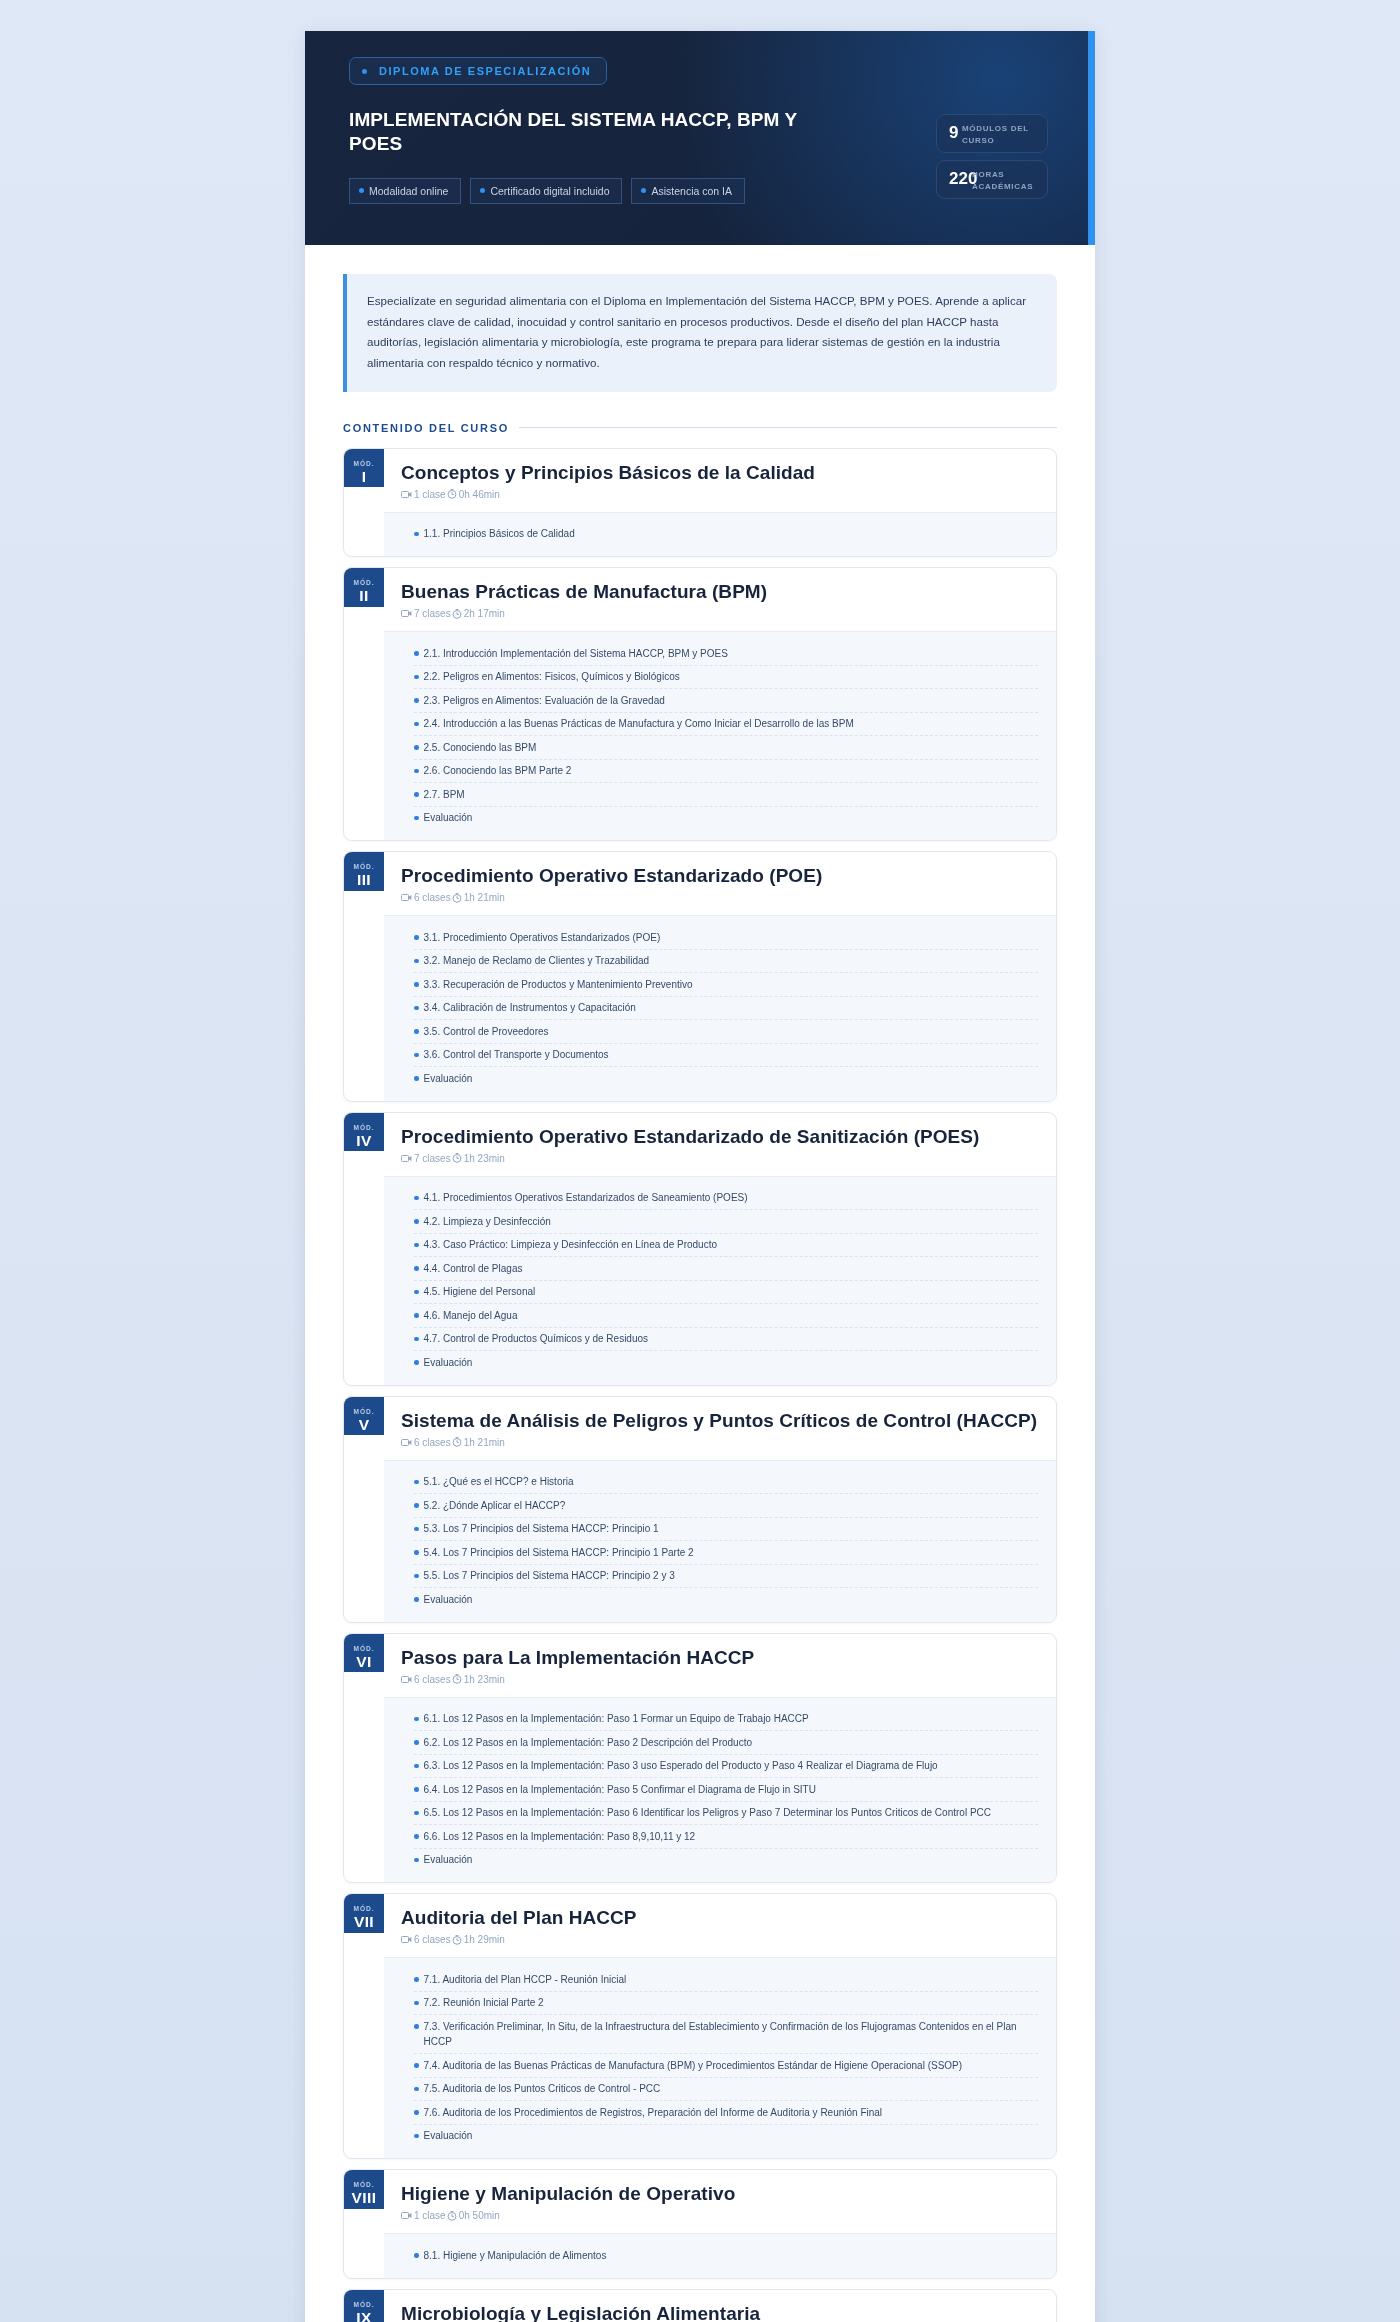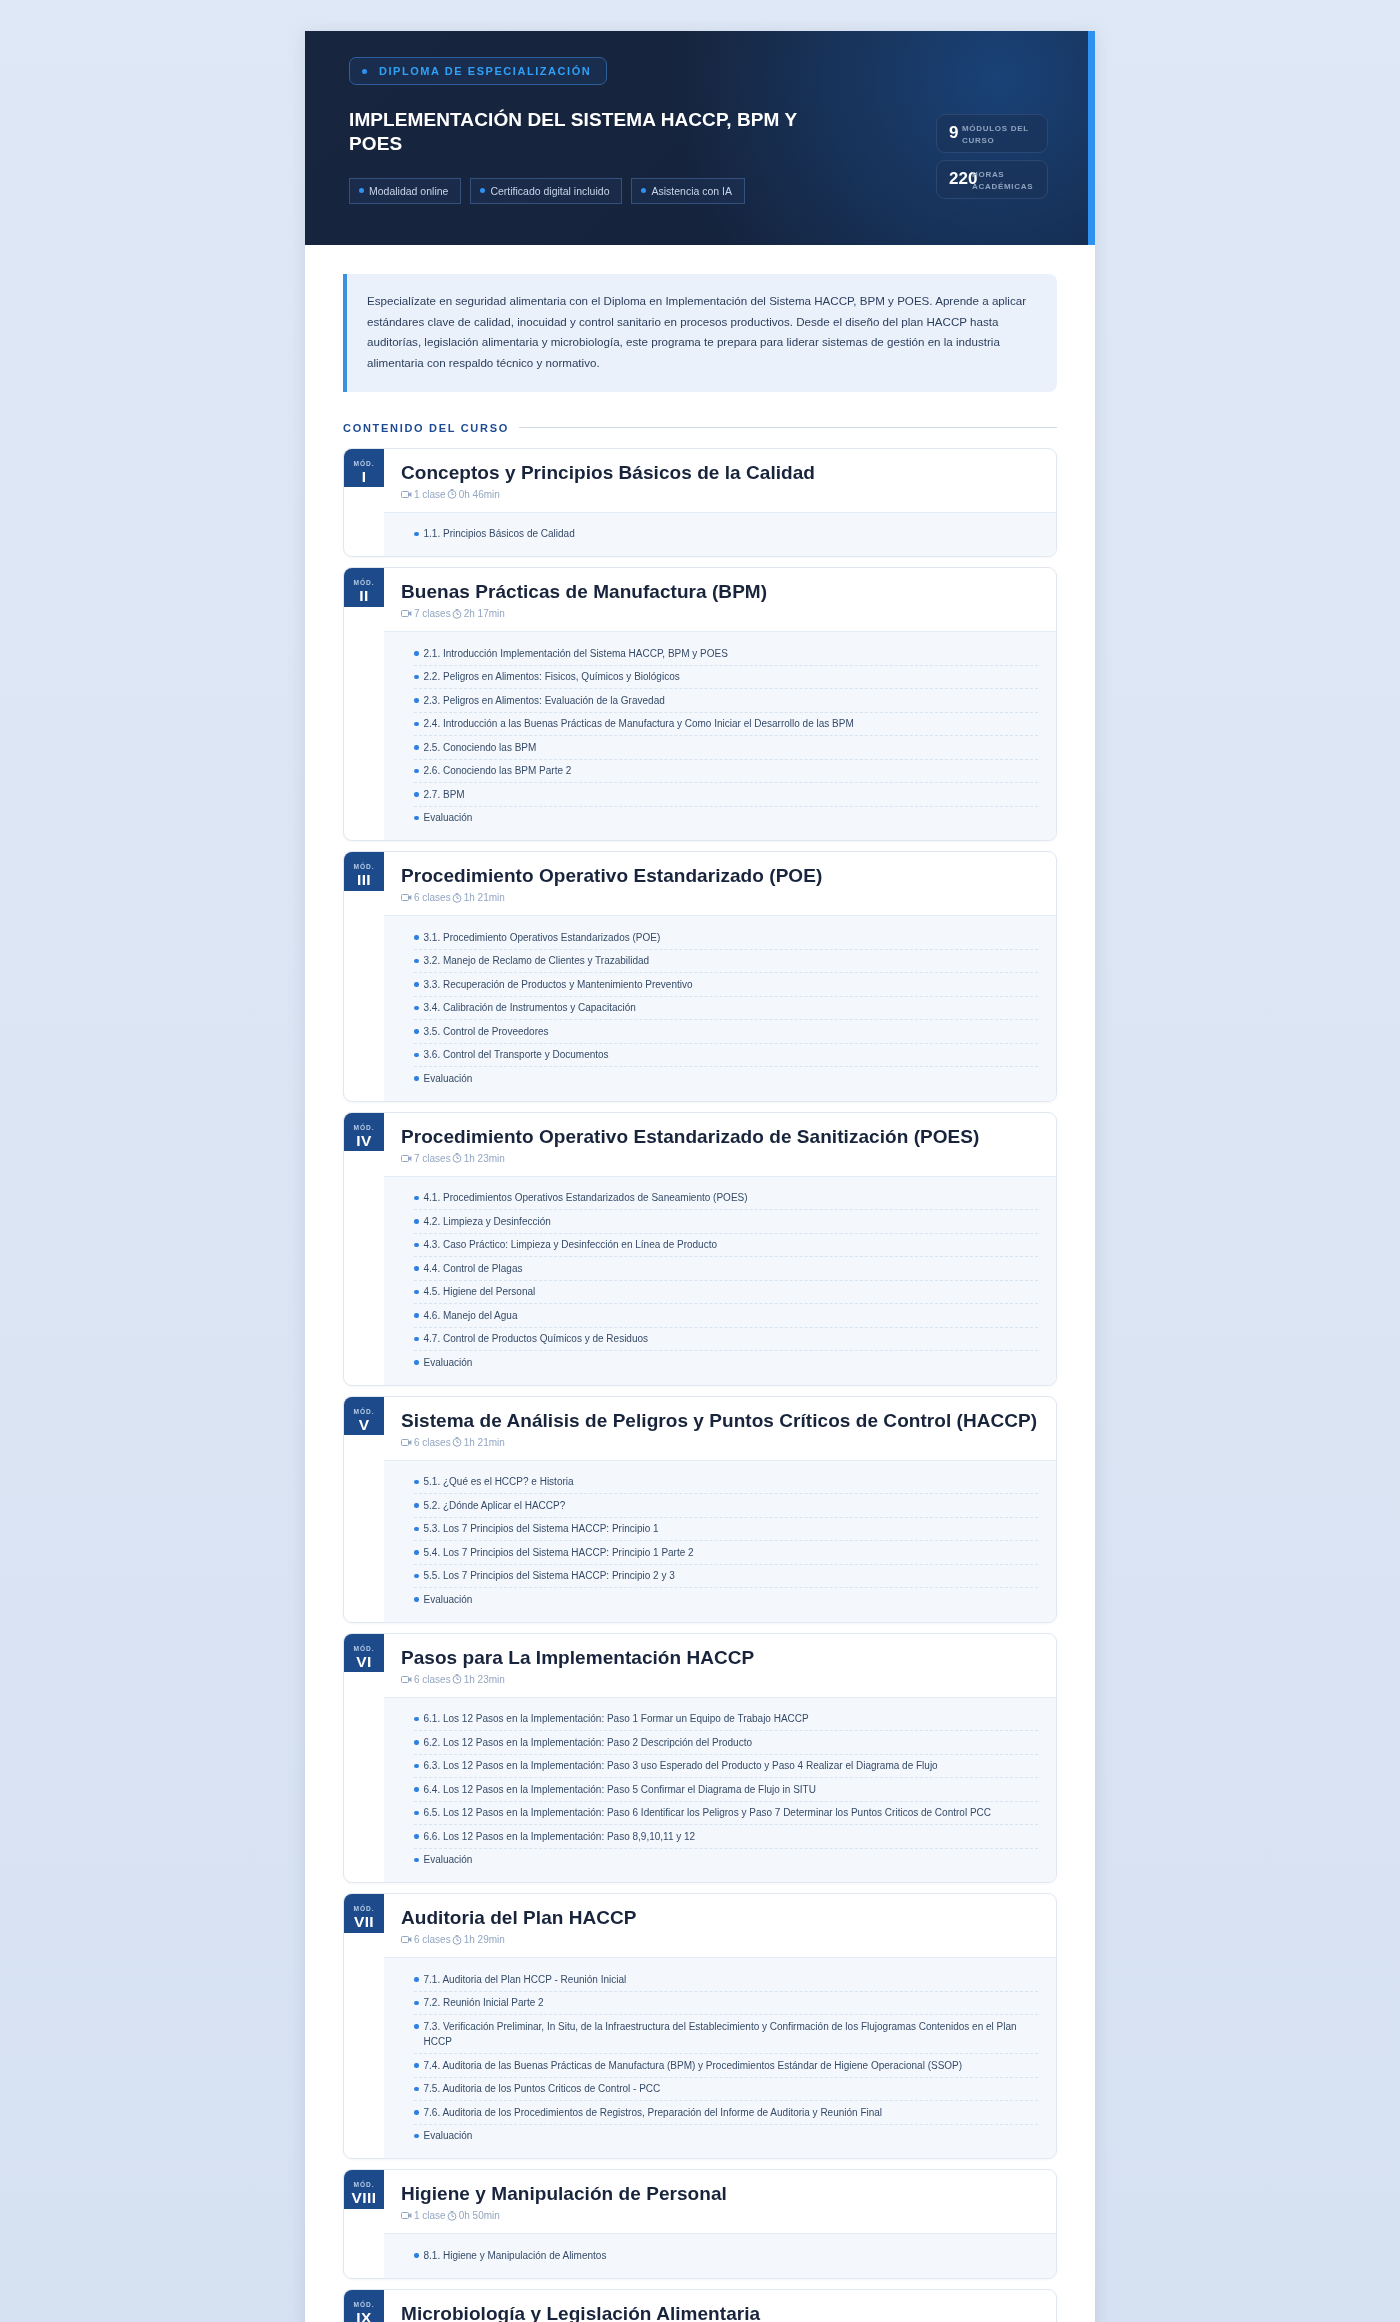--- a/index.html
+++ b/index.html
@@ -673,21 +673,21 @@
             </div>
           </div>
         </div>
         <div class="module">
           <div class="mod-badge">
             <div class="mb-kicker">MÓD.</div>
             <div class="mb-num">VIII</div>
           </div>
           <div class="mod-body">
             <div class="mod-head">
-              <div class="mod-title">Higiene y Manipulación de Personal</div>
+              <div class="mod-title">Higiene y Manipulación de Operativo</div>
               <div class="mod-meta">
                 <span class="mi">
                   <svg class="ico" width="11" height="9" viewBox="0 0 11 9">
                     <rect x="0.5" y="1.5" width="7" height="6" rx="1" fill="none" stroke="#93a6c1" stroke-width="1"></rect>
                     <path d="M8 3.4 L10.4 2 V7 L8 5.6 Z" fill="#93a6c1"></path>
                   </svg>
                   <span>1 clase</span>
                 </span>
                 <span class="mi">
                   <svg class="ico" width="10" height="10" viewBox="0 0 10 10">

